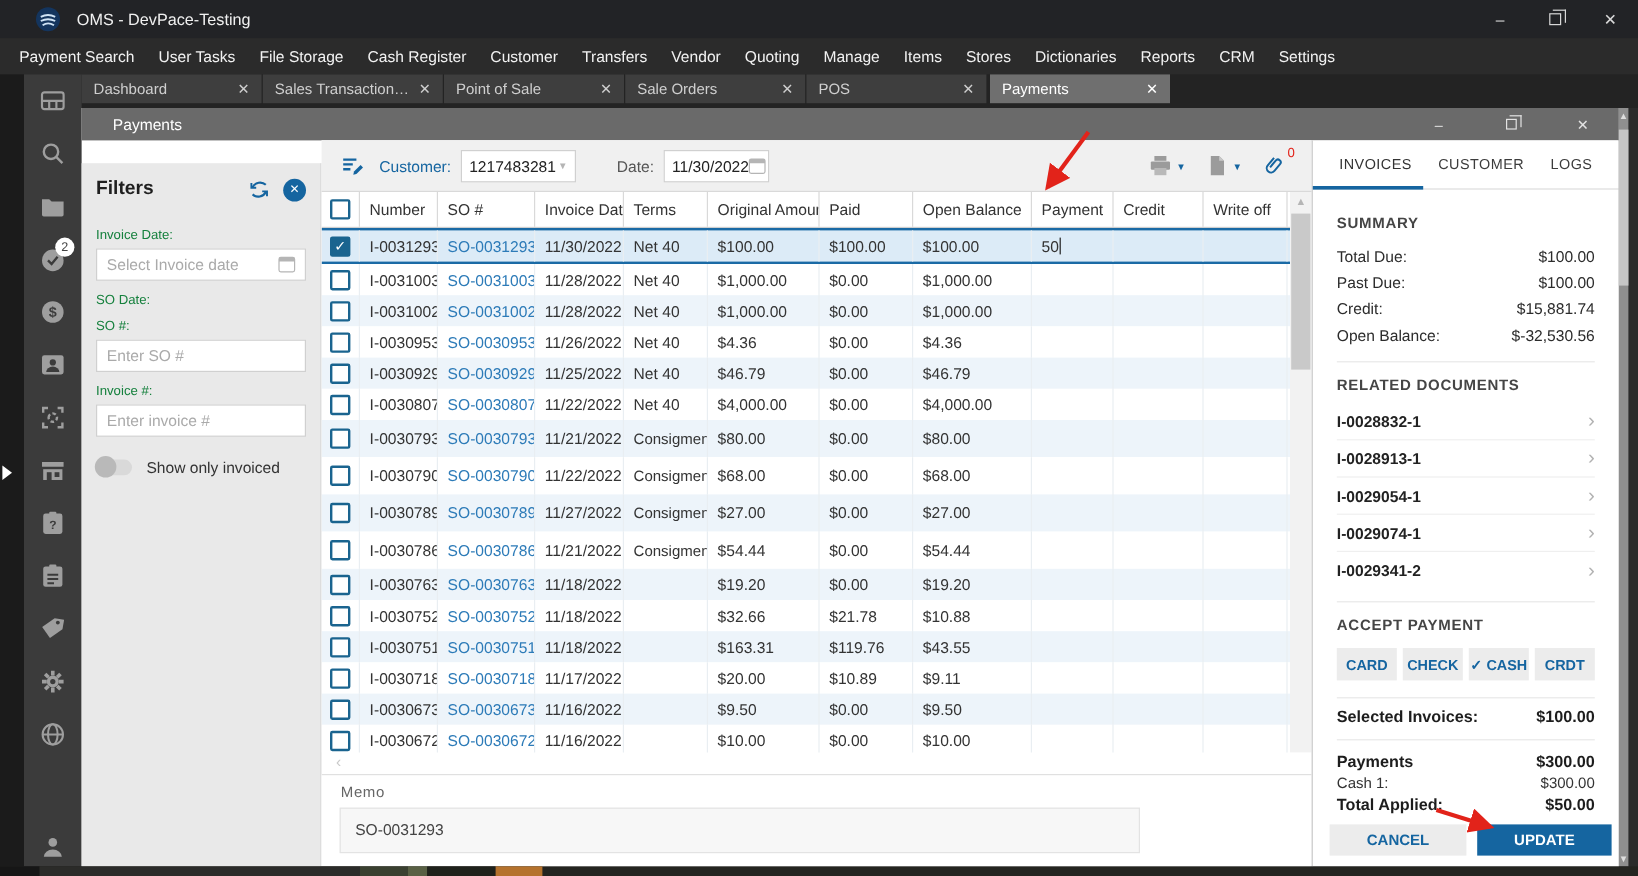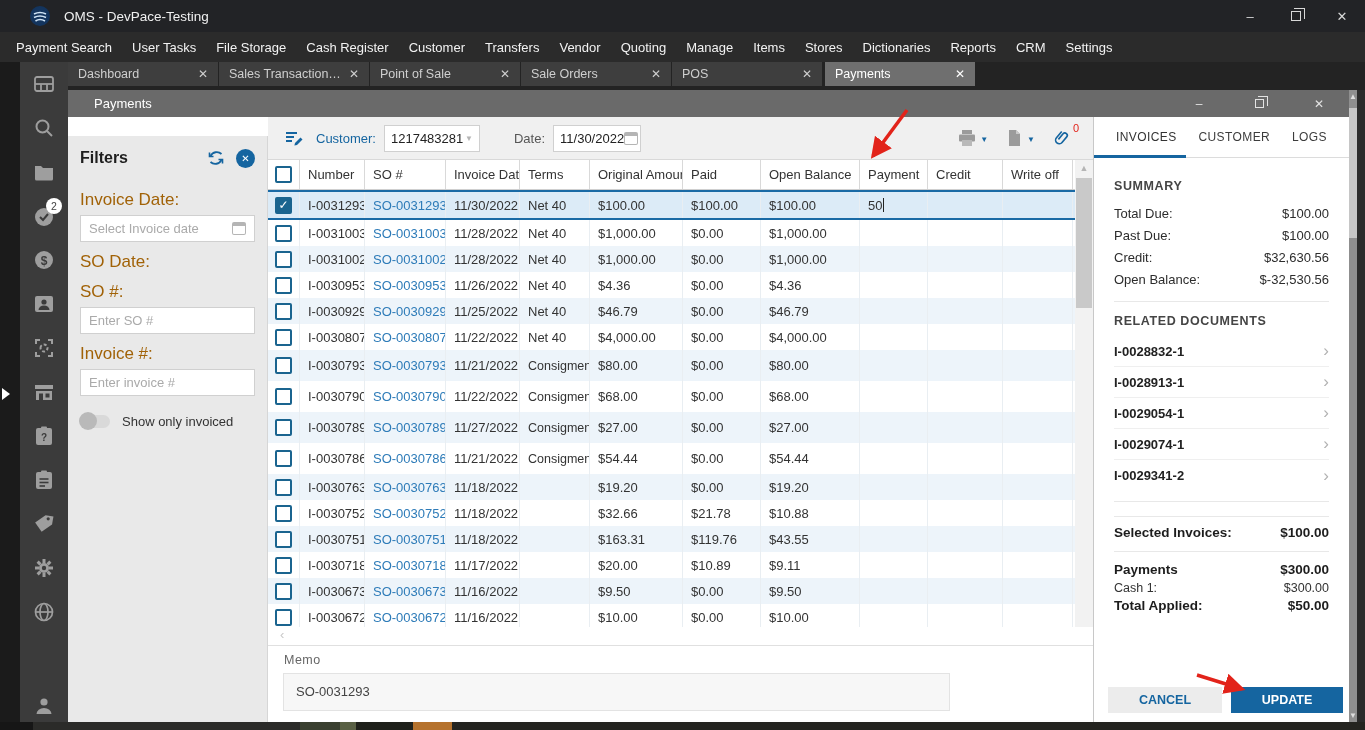--- a/index.html
+++ b/index.html
@@ -50,21 +50,21 @@
   .winscroll .thumb { position:absolute; left:0; top:18px; width:8px; height:130px; background:#c6c6c6; }
   .winscroll .up, .winscroll .dn { position:absolute; left:0; width:8px; color:#dedede; font-size:8px; text-align:center; }
   .winscroll .up { top:2px; } .winscroll .dn { bottom:2px; }
 
   
   .filters { position:absolute; left:0; top:0; width:200px; height:100%; background:#e9e9e9; border-right:1px solid #d6d6d6; padding:0 12px;margin-top:19px; }
   .fhead { display:flex; align-items:center; height:44px; }
   .fhead .ft { font-size:16px; font-weight:bold; color:#1f1f1f; flex:1; }
   .icon-refresh { width:20px; height:20px; margin-right:10px; }
   .icon-close-circle { width:19px; height:19px; border-radius:50%; background:#1565a0; color:#fff; font-size:10px; display:flex; align-items:center; justify-content:center; }
-  .flabel { font-size:17px; color:#a16207; margin:10px 0 5px; }
+  .flabel { font-size:11px; color:#15803d; margin:10px 0 5px; }
   .finput { height:27px; background:#fff; border:1px solid #d0d0d0; display:flex; align-items:center; padding:0 8px; font-size:13px; color:#aaa; }
   .finput .ph { flex:1; overflow:hidden; white-space:nowrap; }
   .cal { width:14px; height:13px; border:1px solid #b5b5b5; border-top:4px solid #b5b5b5; border-radius:2px; flex:0 0 auto; }
   .togglerow { display:flex; align-items:center; margin-top:18px; }
   .toggle { width:30px; height:13px; background:#d9d9d9; border-radius:7px; position:relative; margin-right:12px; flex:0 0 auto; }
   .toggle::before { content:""; position:absolute; left:-1px; top:-3px; width:18px; height:18px; border-radius:50%; background:#b9b9b9; }
   .toggle-label { font-size:13px; color:#333; }
 
   
   .main { position:absolute; left:200px; top:0; width:825px; height:100%; background:#fff; }
@@ -664,21 +664,21 @@
               <div class="srow">
                 <span>Total Due:</span>
                 <span>$100.00</span>
               </div>
               <div class="srow">
                 <span>Past Due:</span>
                 <span>$100.00</span>
               </div>
               <div class="srow">
                 <span>Credit:</span>
-                <span>$32,630.56</span>
+                <span>$15,881.74</span>
               </div>
               <div class="srow">
                 <span>Open Balance:</span>
                 <span>$-32,530.56</span>
               </div>
             </div>
         </div>
         <div class="rdivider"></div>
 
         <div class="rsec" style="margin-top:12px">
@@ -701,20 +701,29 @@
                 <span class="chev">›</span>
               </div>
               <div class="docitem">
                 <span>I-0029341-2</span>
                 <span class="chev">›</span>
               </div>
             </div>
         </div>
         <div class="rdivider"></div>
 
+        <div class="rsec" style="margin-top:12px">
+          <div class="rtitle">ACCEPT PAYMENT</div>
+          <div class="methods" id="methods">
+              <div class="mbtn">CARD</div>
+              <div class="mbtn">CHECK</div>
+              <div class="mbtn">✓ CASH</div>
+              <div class="mbtn">CRDT</div>
+            </div>
+        </div>
         <div class="rdivider" style="margin-top:14px"></div>
 
         <div class="rsec" style="margin-top:2px">
           <div class="bigrow">
             <span>Selected Invoices:</span>
             <span>$100.00</span>
           </div>
         </div>
         <div class="rdivider" style="margin-top:4px"></div>
 

